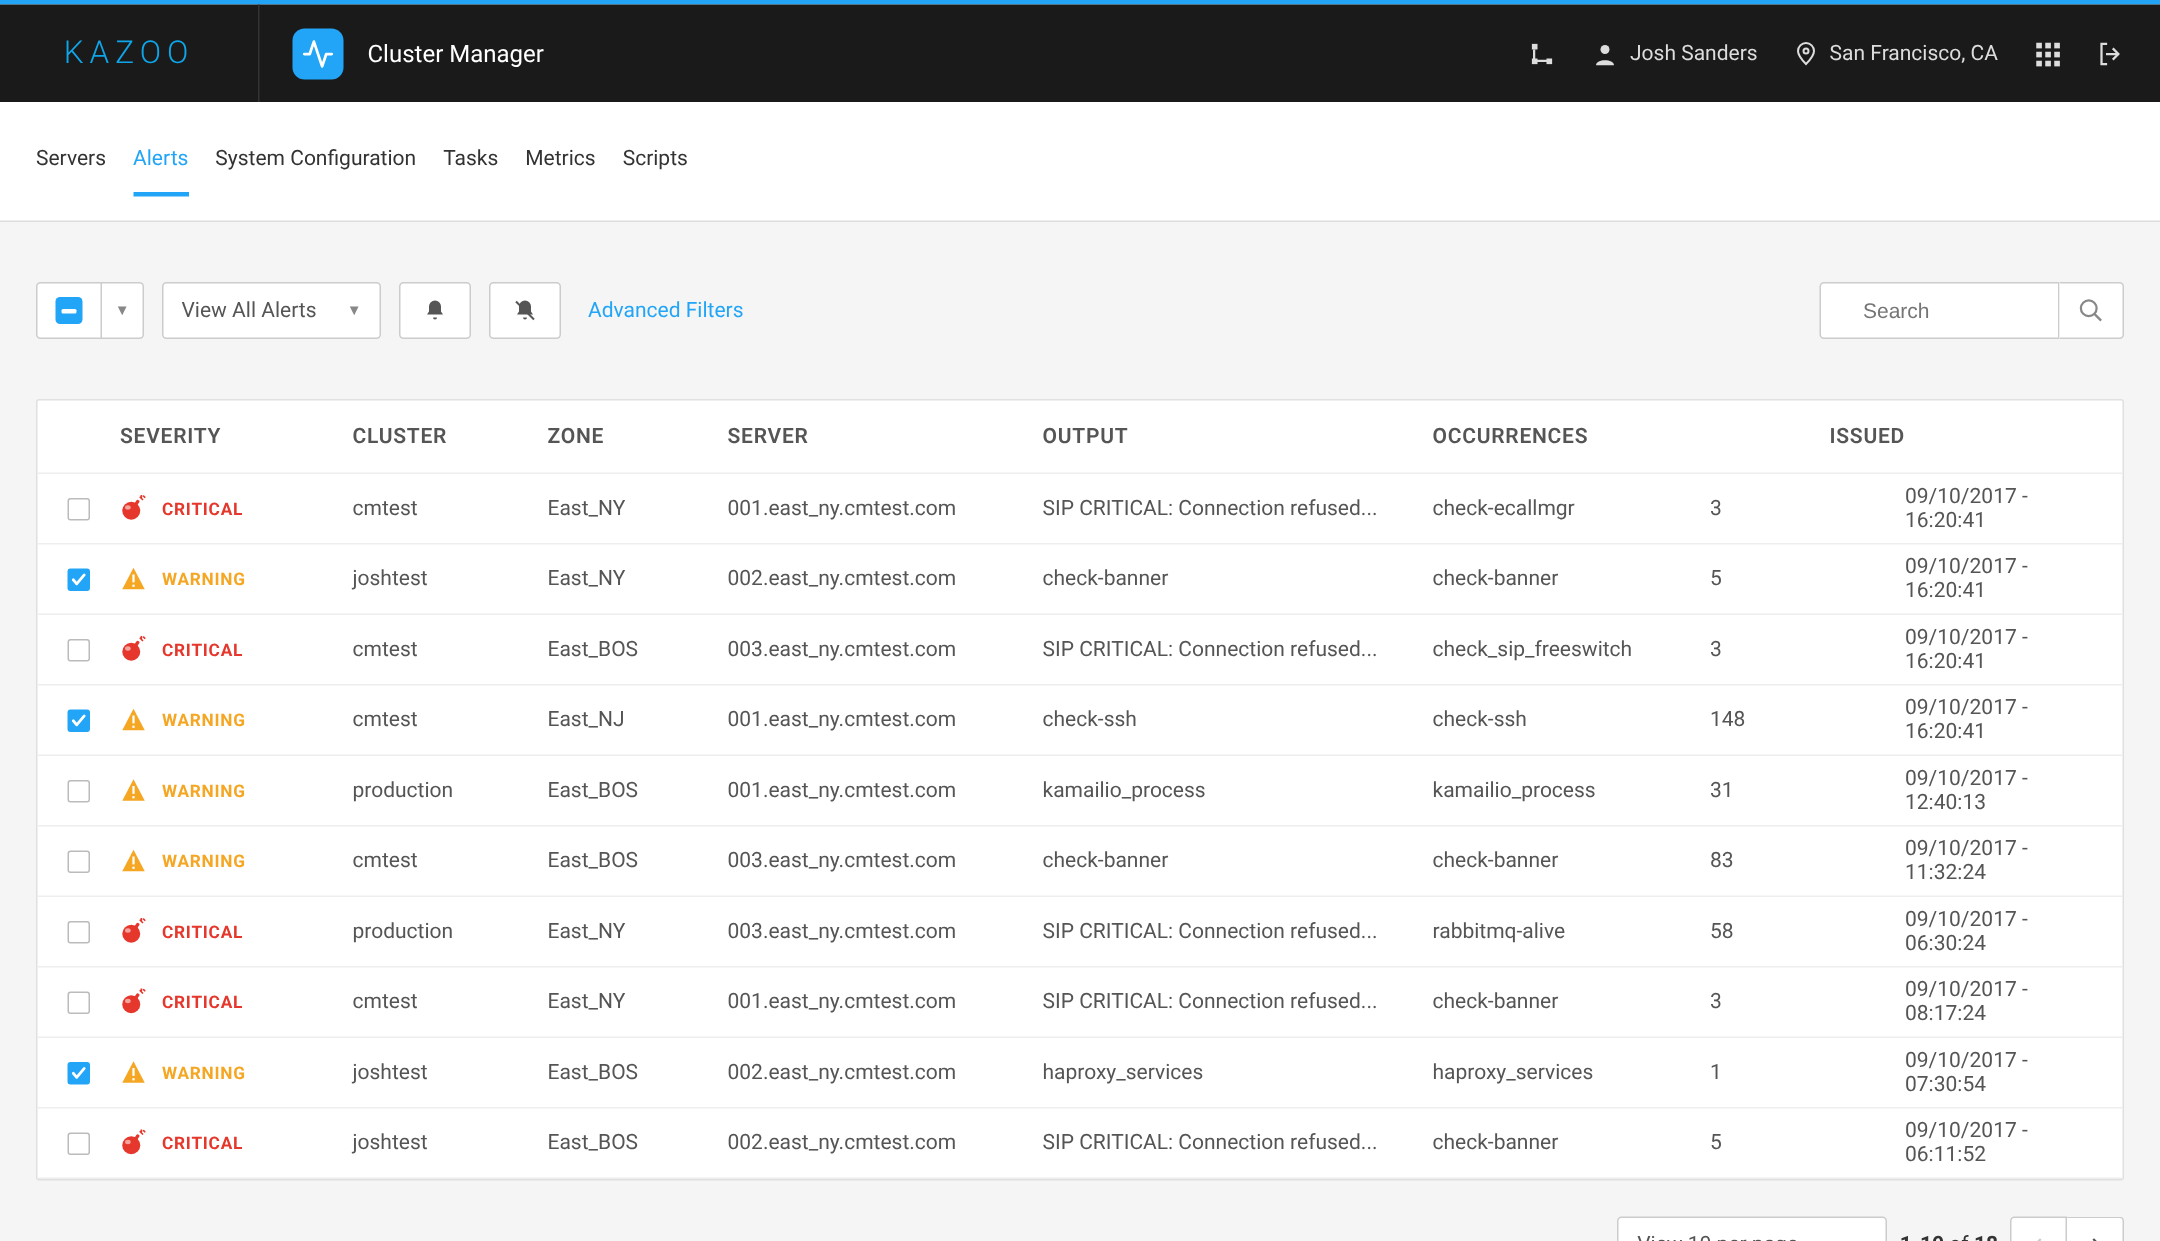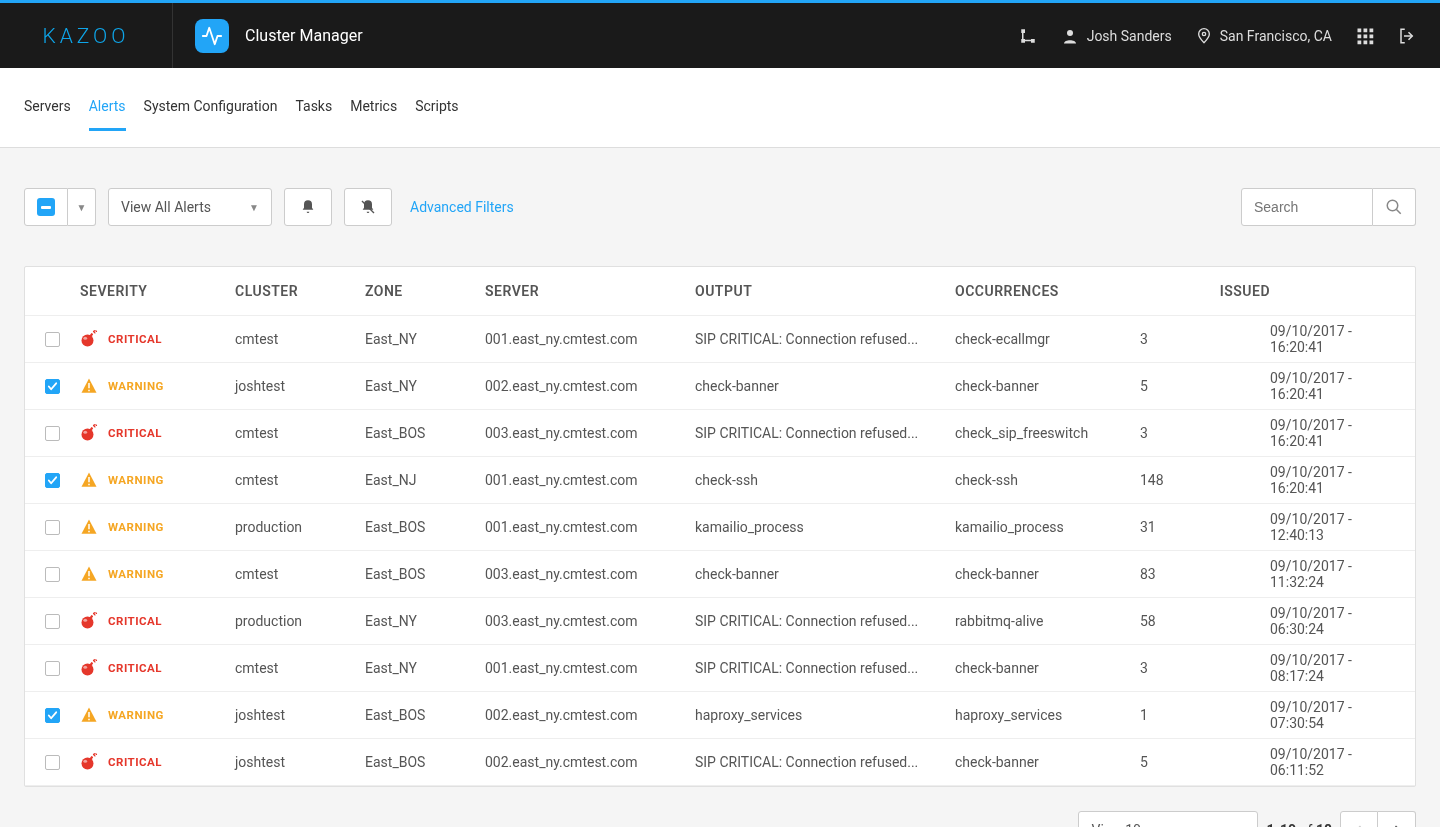--- a/index.html
+++ b/index.html
@@ -85,29 +85,29 @@
   }
   .btn-group .btn:first-child { border-top-right-radius: 0; border-bottom-right-radius: 0; }
   .btn-group .btn:last-child { border-top-left-radius: 0; border-bottom-left-radius: 0; border-left-width: 0; }
   .indeterminate-box {
     width: 18px; height: 18px;
     background: #22a5f7;
     border-radius: 3px;
     display: flex; align-items: center; justify-content: center;
   }
   .indeterminate-box::before { content:""; width:10px; height:3px; background:#fff; border-radius:1px; }
-  .view-select { width: 164px; justify-content: space-between; gap: 16px; }
+  .view-select { width: 146px; justify-content: space-between; gap: 16px; }
   .advanced-filters { color: #22a5f7; cursor: pointer; font-size: 14px; margin-left: 6px; }
   .search-group { margin-left: auto; display:flex; }
   .search-input {
-    width: 132px;
+    width: 160px;
     height: 38px;
     border: 1px solid #ccc;
     border-radius: 3px 0 0 3px;
-    padding: 0 12px;
+    padding: 0 28px;
     font-size: 14px;
     color: #000000;
   }
   .search-btn { border-radius: 0 3px 3px 0; border-left-width: 0; }
   .table-wrap {
     background: #fff;
     border: 1px solid #e0e0e0;
     border-radius: 2px;
   }
   .table-row {

